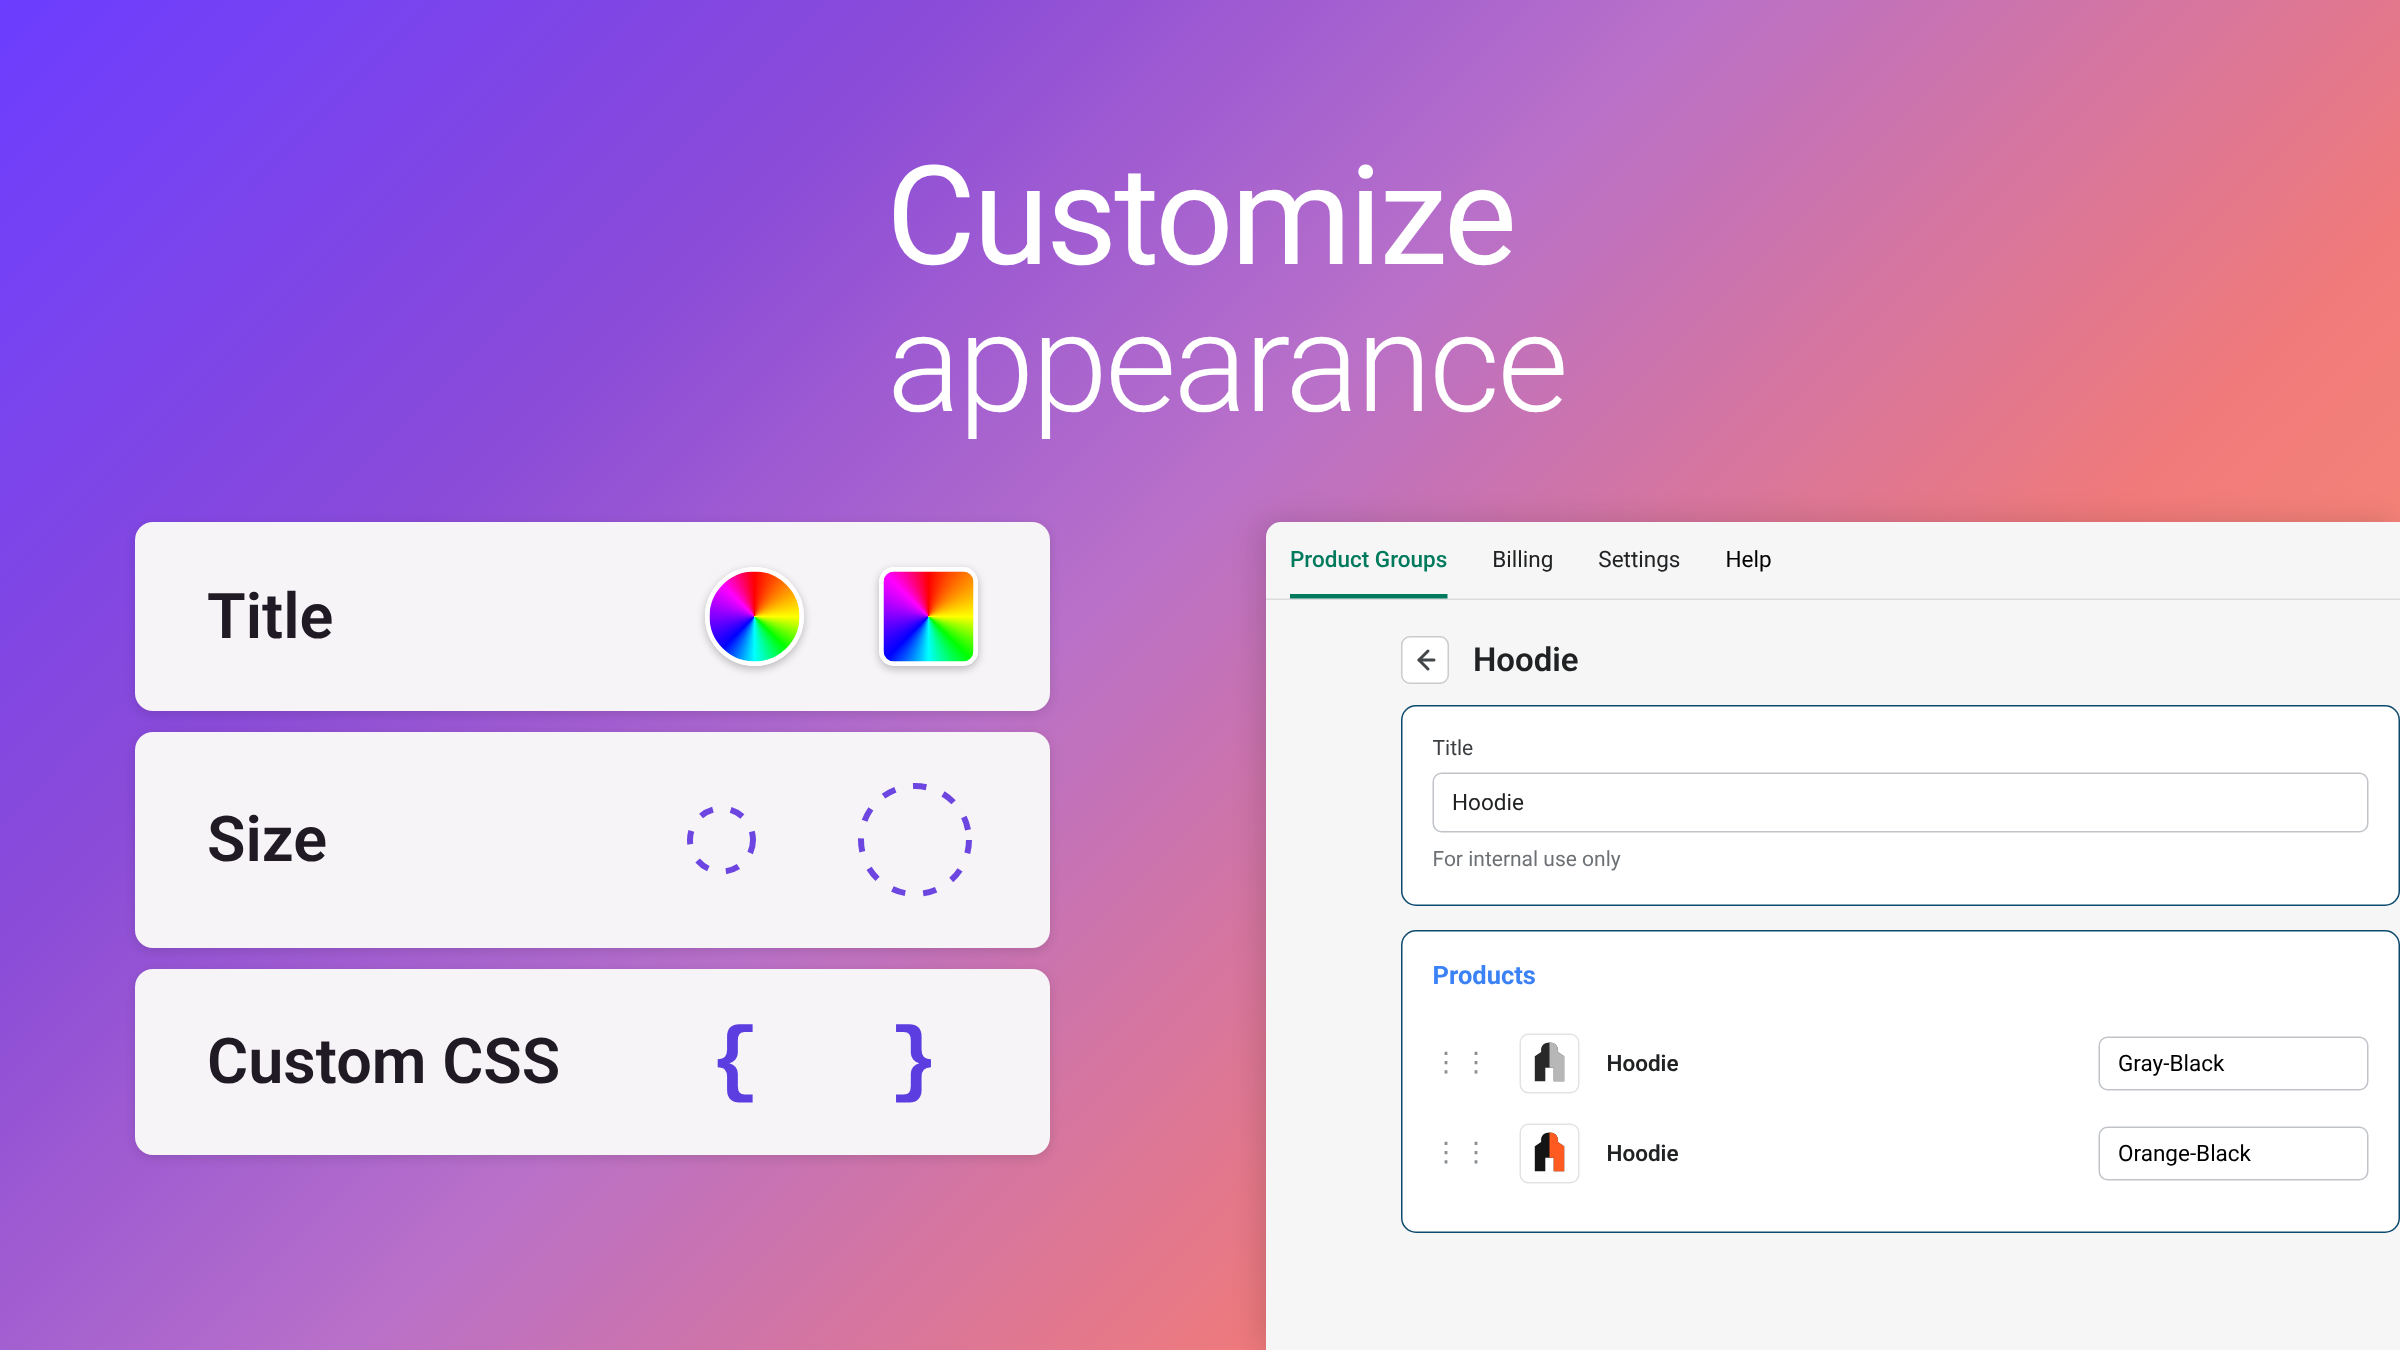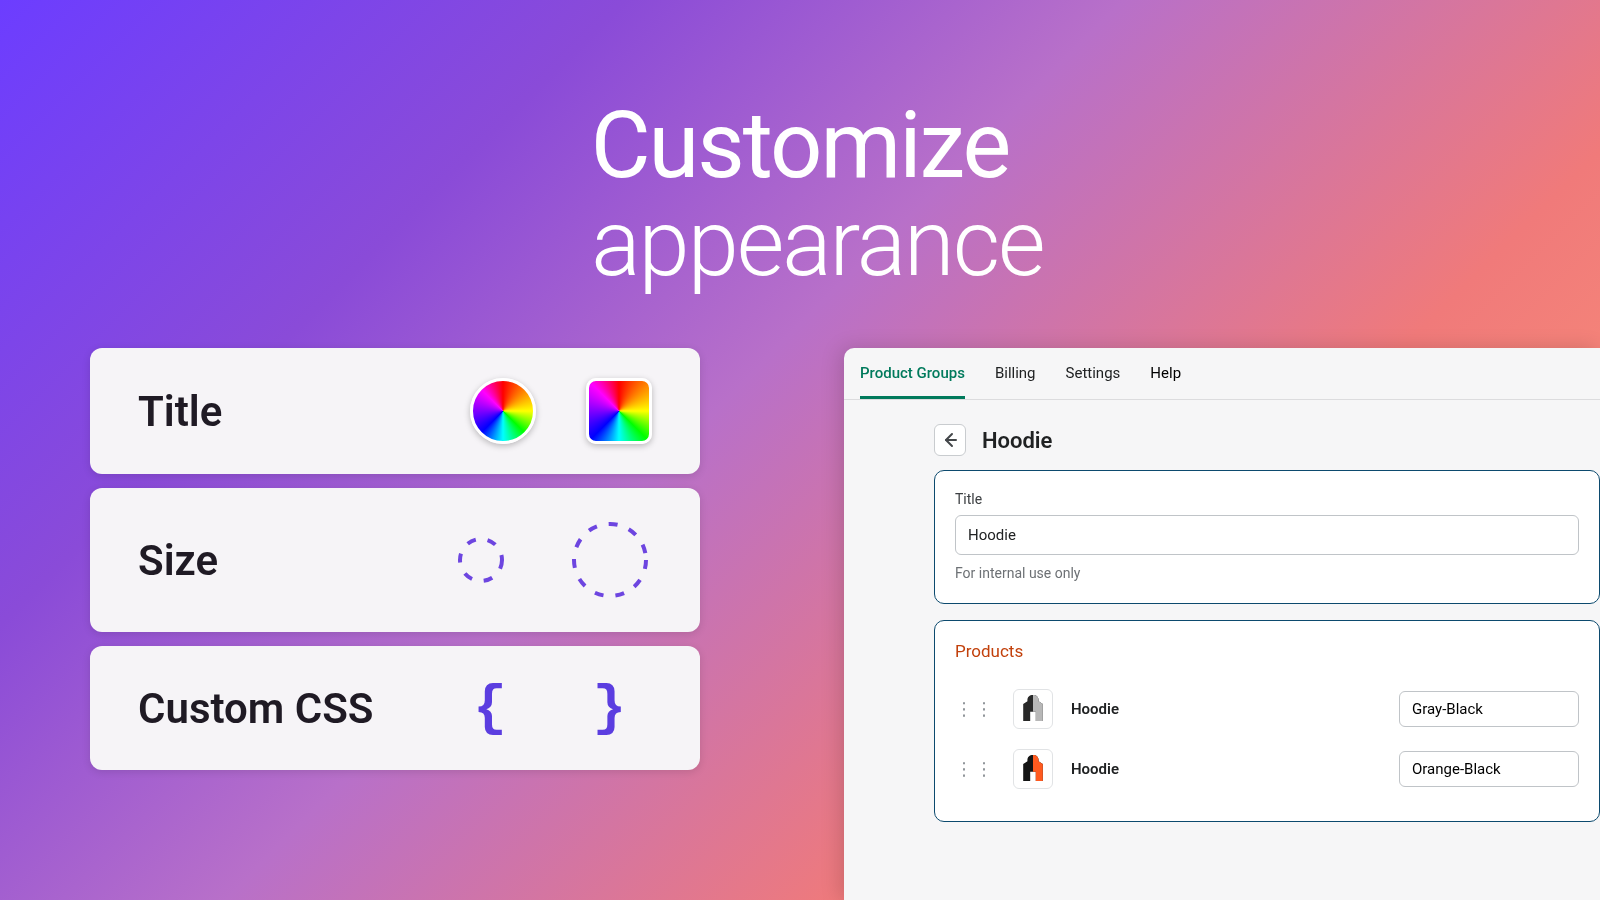--- a/index.html
+++ b/index.html
@@ -25,21 +25,21 @@
   .tab.active{color:#007a5c;border-bottom:3px solid #007a5c;font-weight:500;}
   .tab.dim{color:#000000;}
   .pg-head{display:flex;align-items:center;gap:16px;padding:24px 16px 14px 90px;}
   .back{width:32px;height:32px;border:1px solid #c9cccf;border-radius:6px;background:#fff;display:flex;align-items:center;justify-content:center;font-size:18px;color:#44474a;cursor:pointer;}
   .pg-title{font-size:22px;font-weight:600;color:#202223;}
   .box{background:#fff;border:1px solid #0c4a6e;border-radius:10px;margin-left:90px;padding:20px 20px 22px 20px;}
   .box + .box{margin-top:16px;}
   .lbl{font-size:14px;color:#3d4043;margin-bottom:8px;}
   .tin{width:100%;border:1px solid #c0c4c8;border-radius:6px;padding:10px 12px;font-size:15px;color:#202223;background:#fff;}
   .hint{font-size:14px;color:#6d7175;margin-top:10px;}
-  .sec-title{font-size:17px;font-weight:400;color:#c2410c;margin-bottom:18px;}
+  .sec-title{font-size:17px;font-weight:700;color:#3b82f6;margin-bottom:18px;}
   .search{position:relative;margin-bottom:18px;}
   .search .sicon{position:absolute;left:12px;top:50%;transform:translateY(-50%);color:#6d7175;}
   .search input{width:100%;border:1px solid #c0c4c8;border-radius:6px;padding:10px 12px 10px 40px;font-size:15px;color:#202223;}
   .prow{display:flex;align-items:center;gap:18px;padding:10px 0;}
   .drag{color:#8a8f94;cursor:grab;font-size:18px;line-height:10px;letter-spacing:2px;}
   .thumb{width:40px;height:40px;border:1px solid #e1e3e5;border-radius:6px;display:flex;align-items:center;justify-content:center;overflow:hidden;background:#fff;}
   .thumb svg{width:28px;height:34px;}
   .pname{font-size:15px;font-weight:600;color:#202223;}
   .variant{margin-left:auto;border:1px solid #c0c4c8;border-radius:6px;padding:8px 12px;font-size:15px;background:#fff;min-width:180px;}
 </style>

